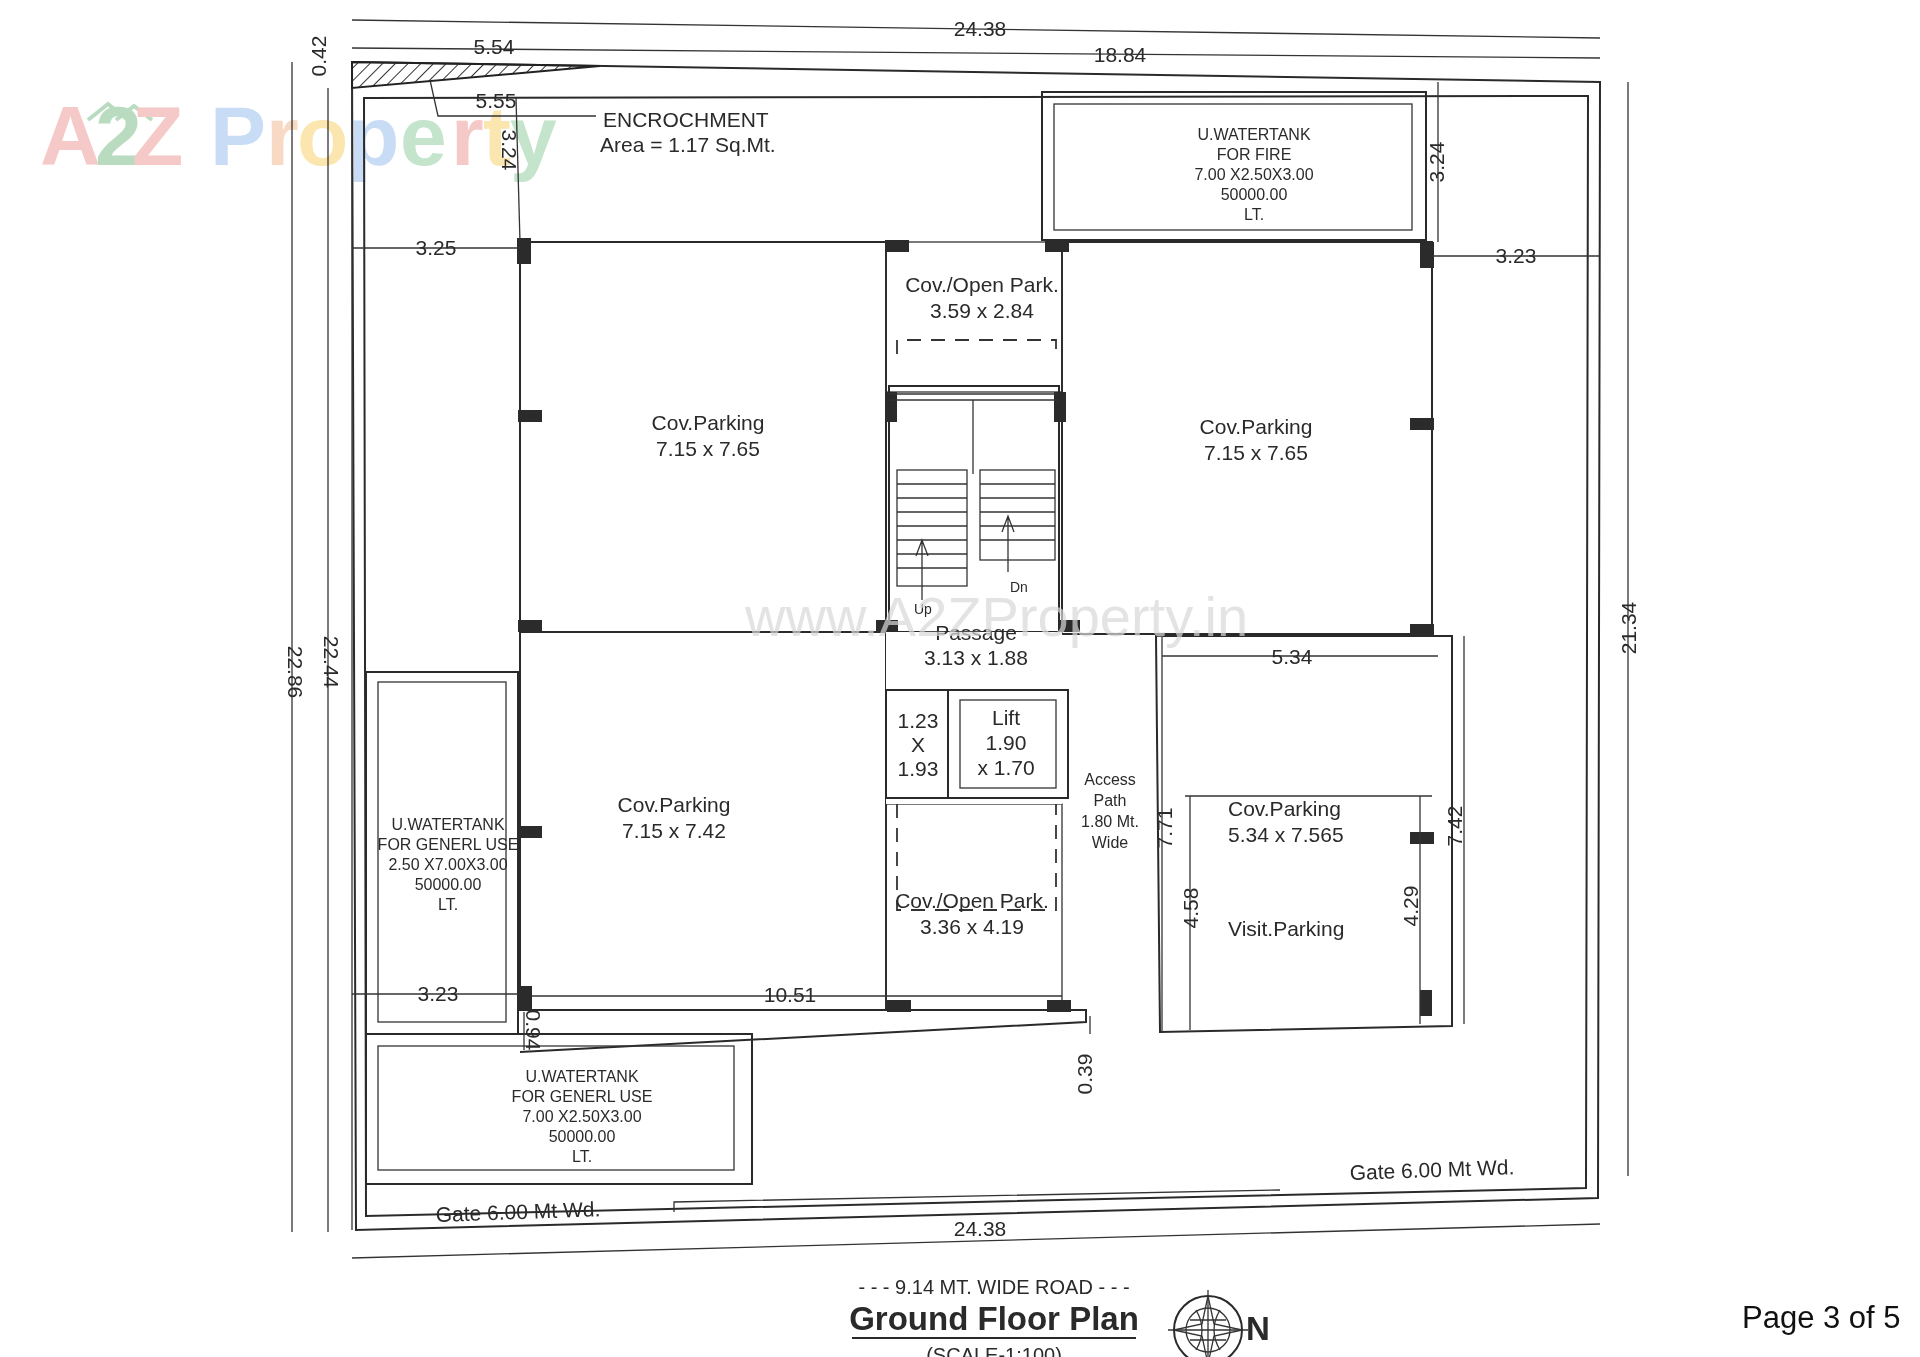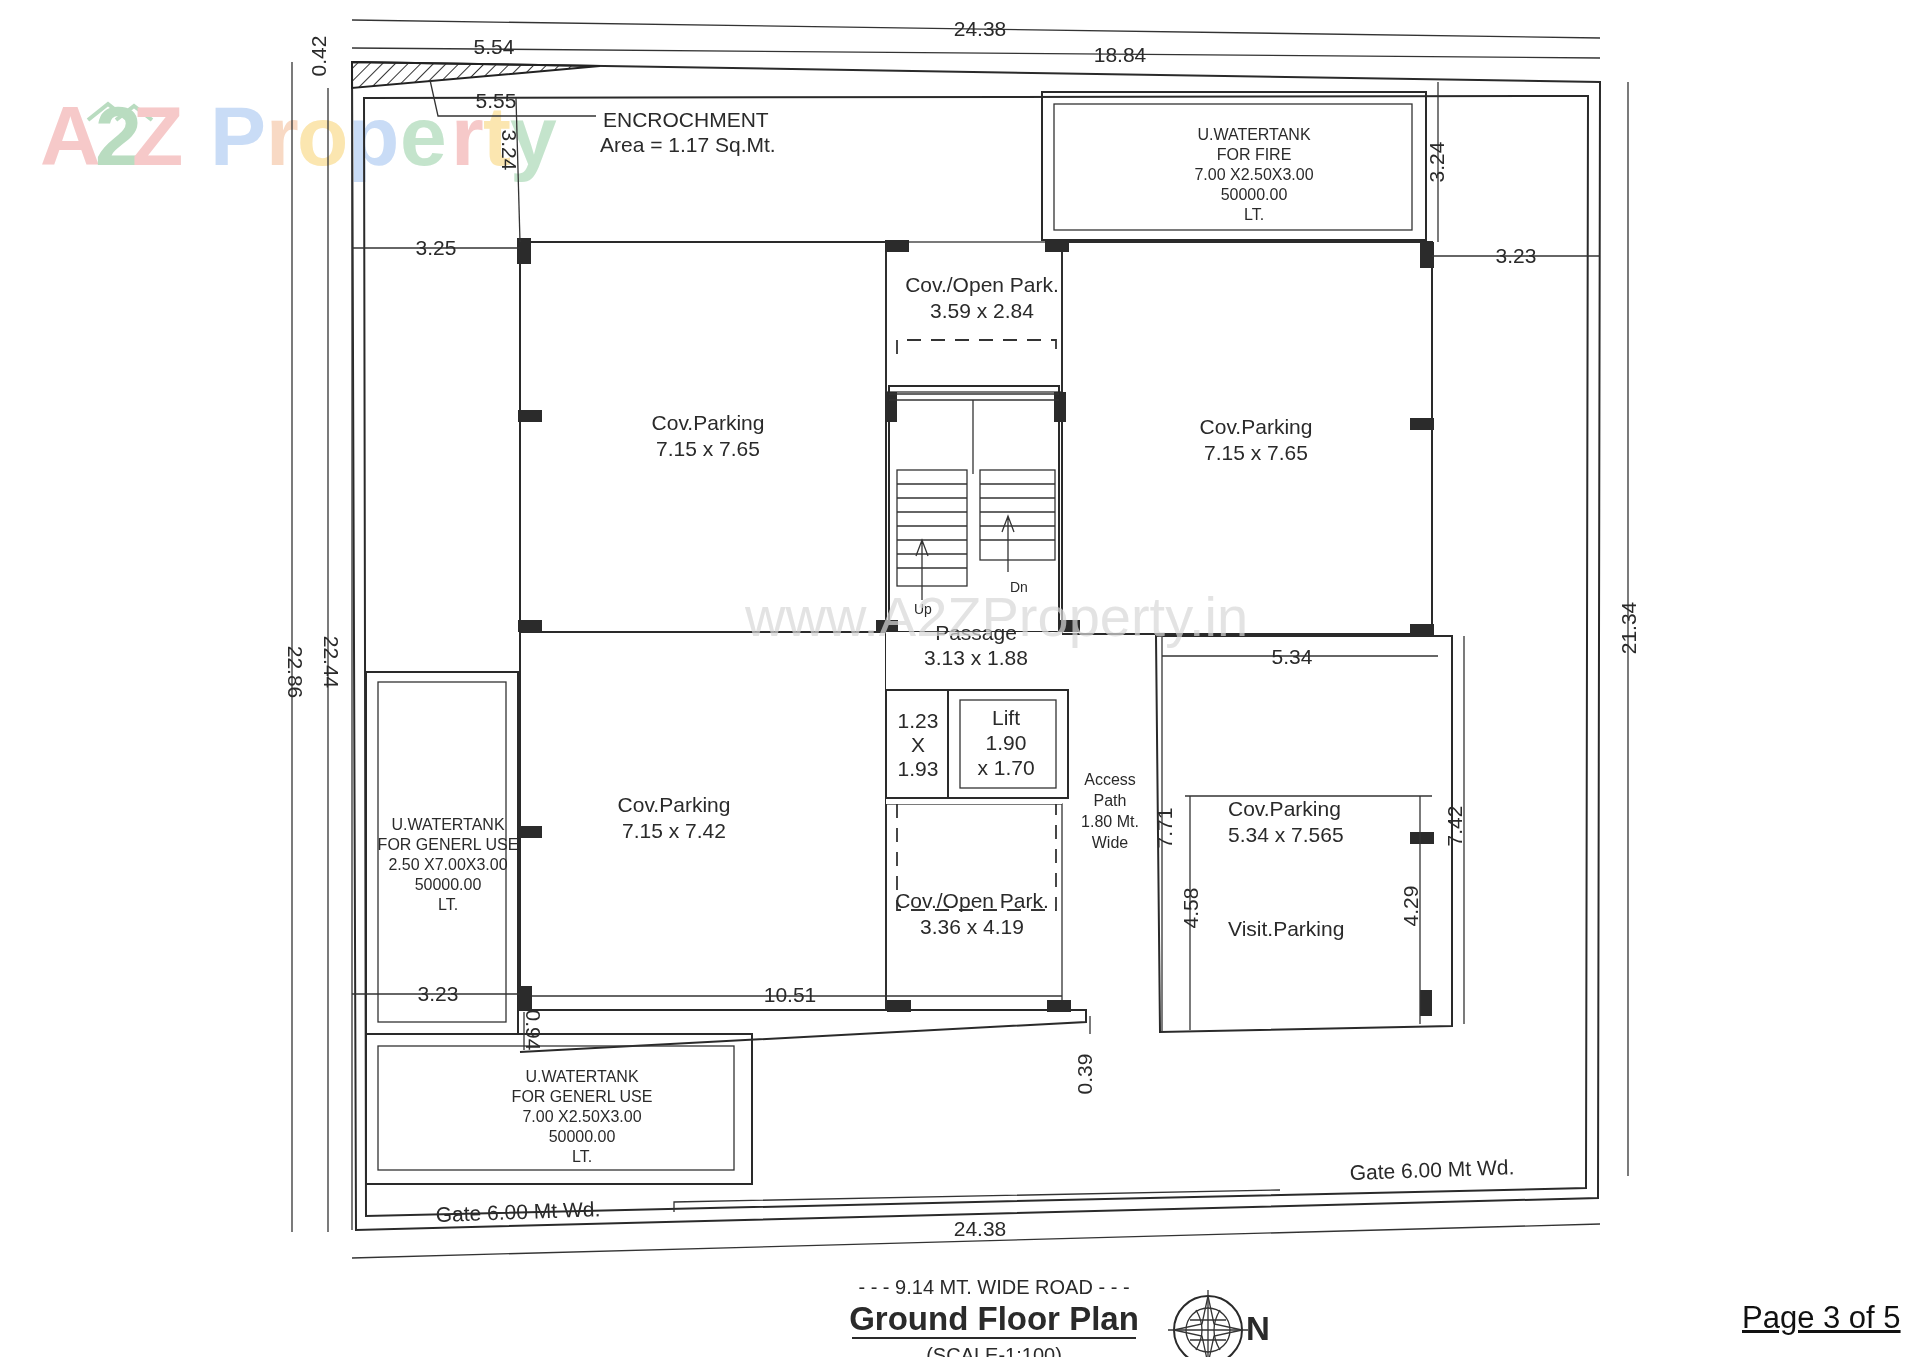--- a/index.html
+++ b/index.html
@@ -14,21 +14,21 @@
   .lbl { font-family:"Liberation Sans", sans-serif; fill:#2a2a2a; font-size:21px; }
   .lbl-sm { font-family:"Liberation Sans", sans-serif; fill:#2a2a2a; font-size:16px; }
   .lbl-xs { font-family:"Liberation Sans", sans-serif; fill:#2a2a2a; font-size:14px; }
   .dim { font-family:"Liberation Sans", sans-serif; fill:#2a2a2a; font-size:21px; }
   .wm-logo { font-family:"Liberation Sans", sans-serif; font-weight:bold; font-size:84px; }
   .wm-url { font-family:"Liberation Sans", sans-serif; font-size:56px; fill:#d8d8d8; opacity:0.7; }
   .title-road { font-family:"Liberation Sans", sans-serif; font-size:20px; fill:#2a2a2a; }
   .title-main { font-family:"Liberation Sans", sans-serif; font-weight:bold; font-size:33px; fill:#2a2a2a; }
   .title-scale { font-family:"Liberation Sans", sans-serif; font-size:20px; fill:#2a2a2a; }
   .page-no { position:absolute; left:1742px; top:1300px; font-size:31px; color:#111;
-             font-family:"Liberation Sans", sans-serif;text-decoration:underline; }
+             font-family:"Liberation Sans", sans-serif; }
 </style>
 </head>
 <body>
 
 <svg id="plan" viewBox="0 0 1920 1357" xmlns="http://www.w3.org/2000/svg">
   <defs>
     <pattern id="hatch" patternUnits="userSpaceOnUse" width="62" height="62" patternTransform="rotate(-35)">
       <line x1="0" y1="0" x2="0" y2="62" class="hatch-line"></line>
     </pattern>
     <pattern id="hatch-dense" patternUnits="userSpaceOnUse" width="9" height="9" patternTransform="rotate(45)">

